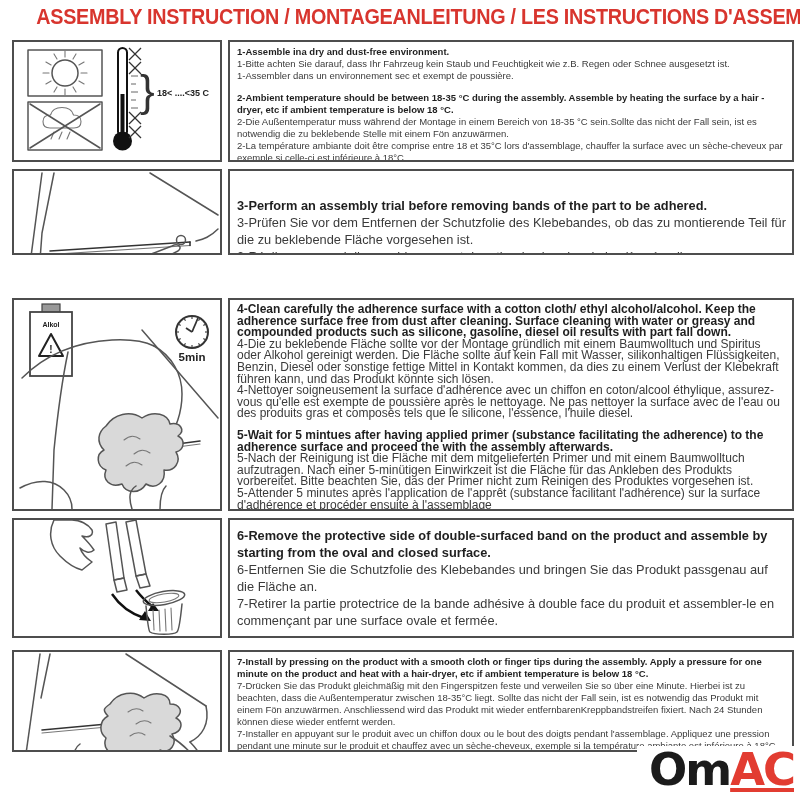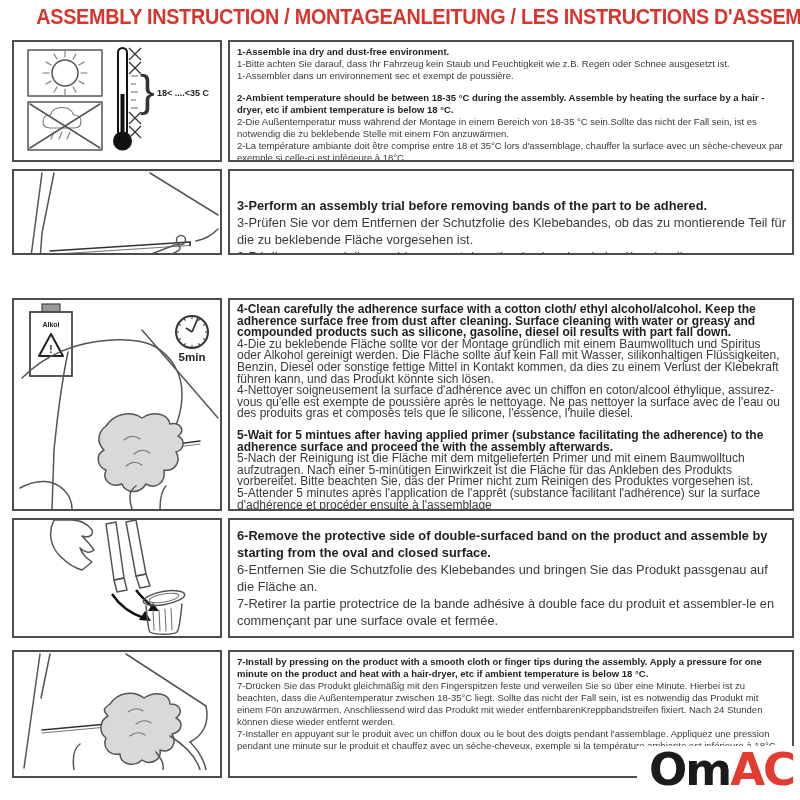--- a/index.html
+++ b/index.html
@@ -28,21 +28,21 @@
   svg{display:block;}
   .ln{stroke:#555;stroke-width:1.5;fill:none;stroke-linecap:round;stroke-linejoin:round;}
   .ln-dk{stroke:#333;stroke-width:1.6;fill:none;stroke-linecap:round;}
   .thin{stroke:#777;stroke-width:1.1;fill:none;stroke-linecap:round;}
   .cloth{fill:#d9d9d9;stroke:#555;stroke-width:1.5;stroke-linejoin:round;}
 
   .logo{position:absolute;top:746px;right:4px;background:#fff;padding:0 2px 6px 12px;
         font-family:"DejaVu Sans",sans-serif;font-weight:bold;font-size:45px;
         letter-spacing:-2px;line-height:48px;}
   .logo .blk{color:#1b1b1b;}
-  .logo .red{color:#e23c31;}
+  .logo .red{color:#e23c31;text-decoration:underline;}
 </style>
 </head>
 <body>
 
 <div id="page">
 
   <div class="title">
     <span>ASSEMBLY INSTRUCTION / MONTAGEANLEITUNG / LES INSTRUCTIONS D'ASSEMBLAGE</span>
   </div>
 
@@ -229,21 +229,21 @@
         </g>
       </svg>
     </div>
     <div class="text-box large pt-d">
       <p class="en">6-Remove the protective side of double-surfaced band on the product and assemble by starting from the oval and closed surface.</p>
       <p>6-Entfernen Sie die Schutzfolie des Klebebandes und bringen Sie das Produkt passgenau auf die Fläche an.</p>
       <p>7-Retirer la partie protectrice de la bande adhésive à double face du produit et assembler-le en commençant par une surface ovale et fermée.</p>
     </div>
   </div>
 
-  <div class="band" style="top:650px;height:128px;">
+  <div class="band" style="top:650px;height:102px;">
     <div class="illus-box">
       <svg width="206" height="118" viewBox="0 0 206 118">
         <path d="M26,2 L10,116" class="ln"></path>
         <path d="M36,2 L27,46" class="ln"></path>
         <path d="M112,2 L192,54" class="ln"></path>
         <path d="M192,54 C196,72 188,84 176,90" class="ln"></path>
         <path d="M176,90 C186,100 190,108 192,118" class="ln"></path>
         <path d="M60,118 C58,104 60,96 66,92" class="ln"></path>
         <g>
           <path d="M28,78 L104,71" class="ln-dk"></path>

